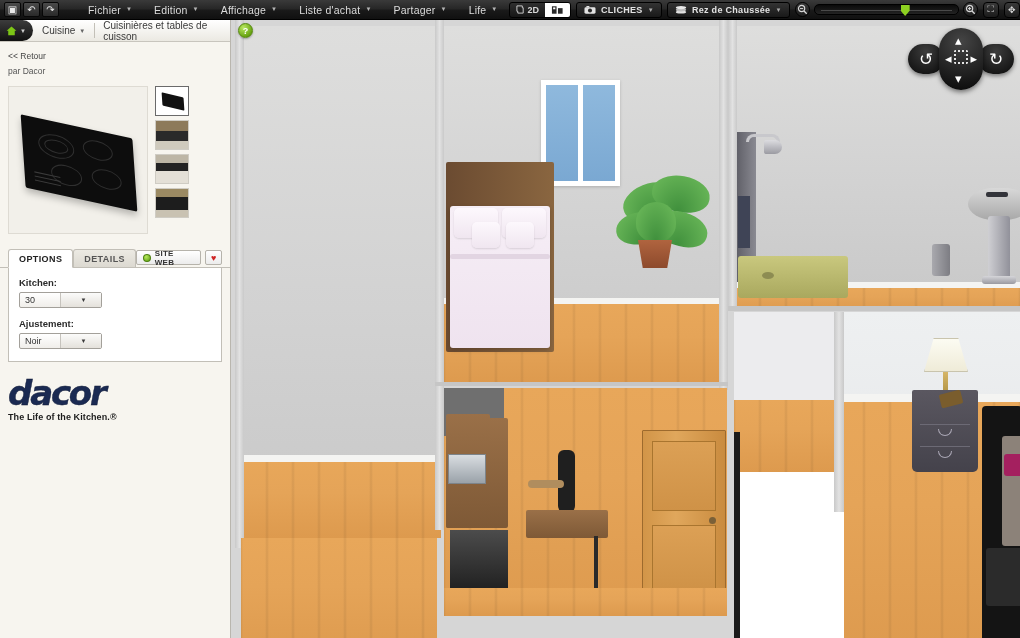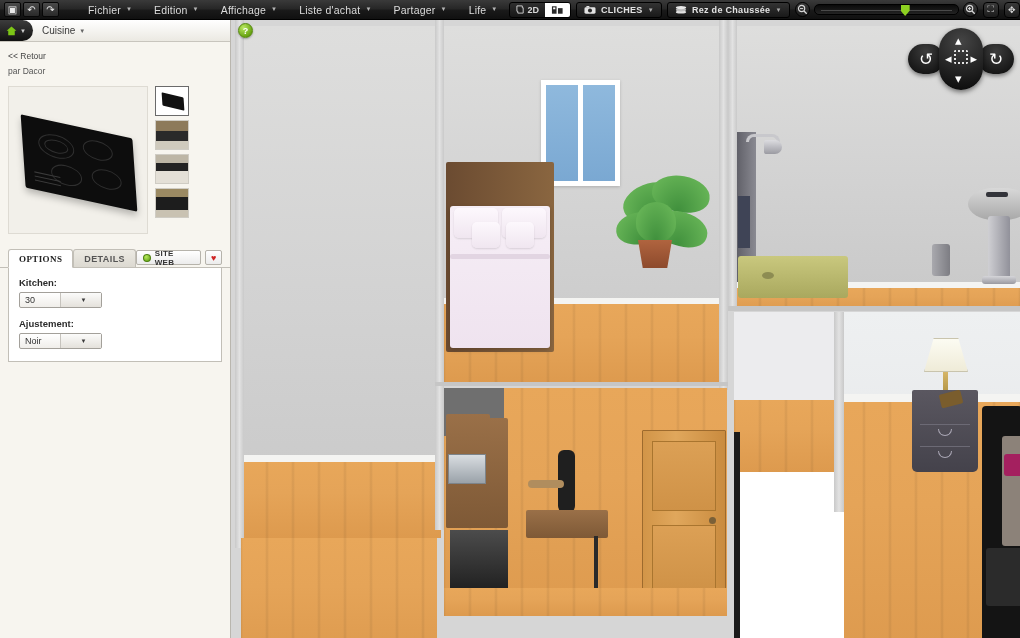--- a/index.html
+++ b/index.html
@@ -153,21 +153,21 @@
   .tabbar{
     margin-top:14px; padding:0 8px; display:flex; align-items:flex-end; gap:0;
     border-bottom:1px solid #c2bfb7; height:20px;
   }
   .tab{
     font-size:9px; font-weight:bold; color:#555; letter-spacing:.4px;
     padding:4px 10px 3px 10px; border:1px solid #c2bfb7; border-bottom:none;
     background:linear-gradient(to bottom,#eceae3,#dcd9d1);
     border-radius:3px 3px 0 0;
   }
-  .tab.active{ background:#fff; color:#222; border-bottom:1px solid #fff; margin-bottom:-1px;font-family:Liberation Serif, serif;}
+  .tab.active{ background:#fff; color:#222; border-bottom:1px solid #fff; margin-bottom:-1px;}
   .tab-actions{ margin-left:auto; display:flex; gap:4px; padding-bottom:2px;}
   .siteweb{
     display:flex; align-items:center; gap:4px; height:15px; padding:0 6px;
     border:1px solid #b6b3ab; border-radius:2px;
     background:linear-gradient(to bottom,#fff,#ececec);
     font-size:8px; font-weight:bold; color:#333; letter-spacing:.3px;
   }
   .dot-green{
     width:8px;height:8px;border-radius:50%;
     background:radial-gradient(circle at 35% 30%,#b6ea5c,#5d9c12);
@@ -393,20 +393,23 @@
       <div class="bc-home">
         <svg width="11" height="10" viewBox="0 0 12 11">
           <path d="M6 0.6 L11.4 5.2 H9.6 V10.2 H2.4 V5.2 H0.6 Z" fill="#7dc616"></path>
         </svg>
         <span class="caret">▼</span>
       </div>
       <div class="bc-seg">
         <span>Cuisine</span>
         <span class="caret">▼</span>
       </div>
+      <div class="bc-seg">
+        <span>Cuisinières et tables de cuisson</span>
+      </div>
     </div>
 
     <div class="back-link">&lt;&lt; Retour</div>
     <div class="prod-brand">par Dacor</div>
 
     <div class="gallery">
       <div class="hero">
         <div class="cooktop">
           <div class="burner" style="left:16px;top:13px;width:36px;height:23px;">
             <div style="position:absolute;left:5px;top:4px;right:5px;bottom:4px;border:1px solid #303030;border-radius:50%;"></div>
@@ -455,20 +458,24 @@
         <span>30</span>
         <span class="arrow">▼</span>
       </div>
       <div class="opt-label second">Ajustement:</div>
       <div class="selectbox">
         <span>Noir</span>
         <span class="arrow">▼</span>
       </div>
     </div>
 
+    <div class="brandblock">
+      <div class="brandlogo">dacor</div>
+      <div class="brandtag">The Life of the Kitchen.®</div>
+    </div>
   </div>
 
   <div class="canvas">
 
     <div class="room wall" style="left:10px;top:6px;width:200px;height:512px;">
       <div class="baseboard" style="bottom:76px;"></div>
       <div style="position:absolute;left:0;right:0;bottom:0;height:76px;" class="floorwood"></div>
     </div>
     <div class="wallstrip" style="left:4px;top:0px;width:9px;height:528px;"></div>
     <div class="wallstrip" style="left:204px;top:0px;width:9px;height:510px;"></div>

